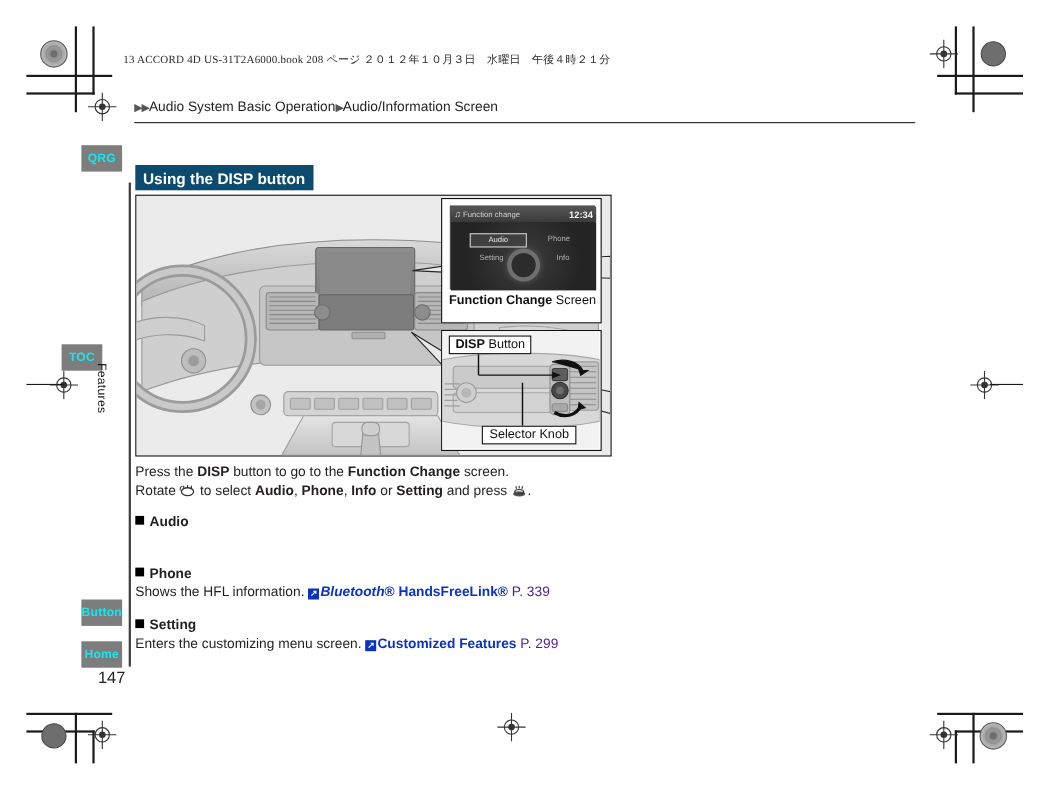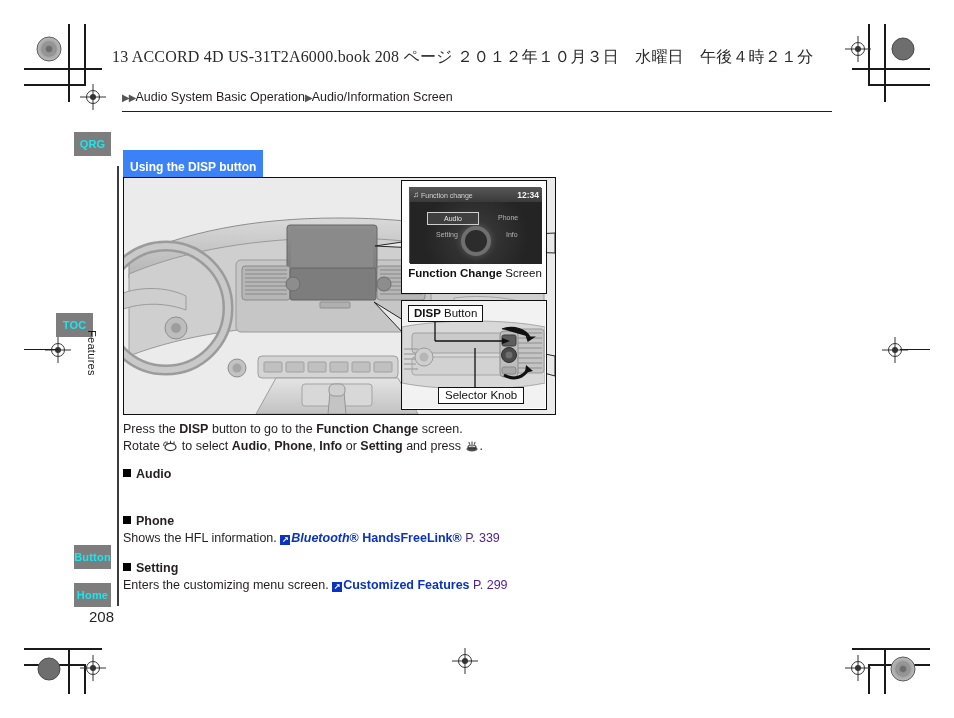--- a/index.html
+++ b/index.html
@@ -14,21 +14,21 @@
 
   
   .cropline { position: absolute; background: #1a1a1a; }
   .reg { position: absolute; width: 26px; height: 26px; }
   .reg svg { display: block; }
 
   
   .printline {
     position: absolute; left: 112px; top: 47px;
     font-family: "Liberation Serif", serif;
-    font-size: 16px; color: #2a2a2a; white-space: nowrap; letter-spacing: .2px;
+    font-size: 10px; color: #2a2a2a; white-space: nowrap; letter-spacing: .2px;
   }
 
   
   .breadcrumb {
     position: absolute; left: 122px; top: 90px;
     font-size: 12.5px; color: #231f20; white-space: nowrap; text-align: center;
   }
   .breadcrumb .tri { color: #555; font-size: 10px; letter-spacing: -1px; }
   .crumbrule { position: absolute; left: 122px; top: 111px; width: 710px; height: 1px; background: #231f20; }
 
@@ -43,23 +43,23 @@
   .sidebar-rule { position: absolute; left: 117px; top: 166px; width: 2px; height: 440px; background: #3c3c3c; }
   .vert-label {
     position: absolute; left: 86px; top: 330px;
     font-size: 11px; color: #1a1a1a; letter-spacing: .3px;
     writing-mode: vertical-rl; text-orientation: mixed;
   }
 
   
   .redbanner {
     position: absolute; left: 123px; top: 150px;
-    background: #3b82f6; color: #ffffff;
-    font-size: 12px; font-weight: bold;
-    padding: 10px 7px 3px 7px; white-space: nowrap;
+    background: #0c4a6e; color: #ffffff;
+    font-size: 14px; font-weight: bold;
+    padding: 4px 7px 3px 7px; white-space: nowrap;
   }
 
   
   .illus {
     position: absolute; left: 123px; top: 177px;
     width: 433px; height: 238px;
     border: 1px solid #0f0f0f; background: #ebebeb;
     overflow: hidden;
   }
 
@@ -467,15 +467,15 @@
     <div class="secbody"><span>Shows the HFL information. </span><a class="xlink" style="text-decoration:none;"><span class="linkicon">↗</span><i>Bluetooth</i><span>®</span><span> HandsFreeLink</span><span>®</span></a> <span class="xpage">P. 339</span></div>
   </div>
 
   <div class="secblock" style="top:561px;">
     <div class="sechead">
       <span class="sq"></span><span>Setting</span>
     </div>
     <div class="secbody"><span>Enters the customizing menu screen. </span><a class="xlink" style="text-decoration:none;"><span class="linkicon">↗</span><span>Customized Features</span></a> <span class="xpage">P. 299</span></div>
   </div>
 
-  <div class="pagenum">208</div>
+  <div class="pagenum">147</div>
 
 </div>
 
 </body></html>

